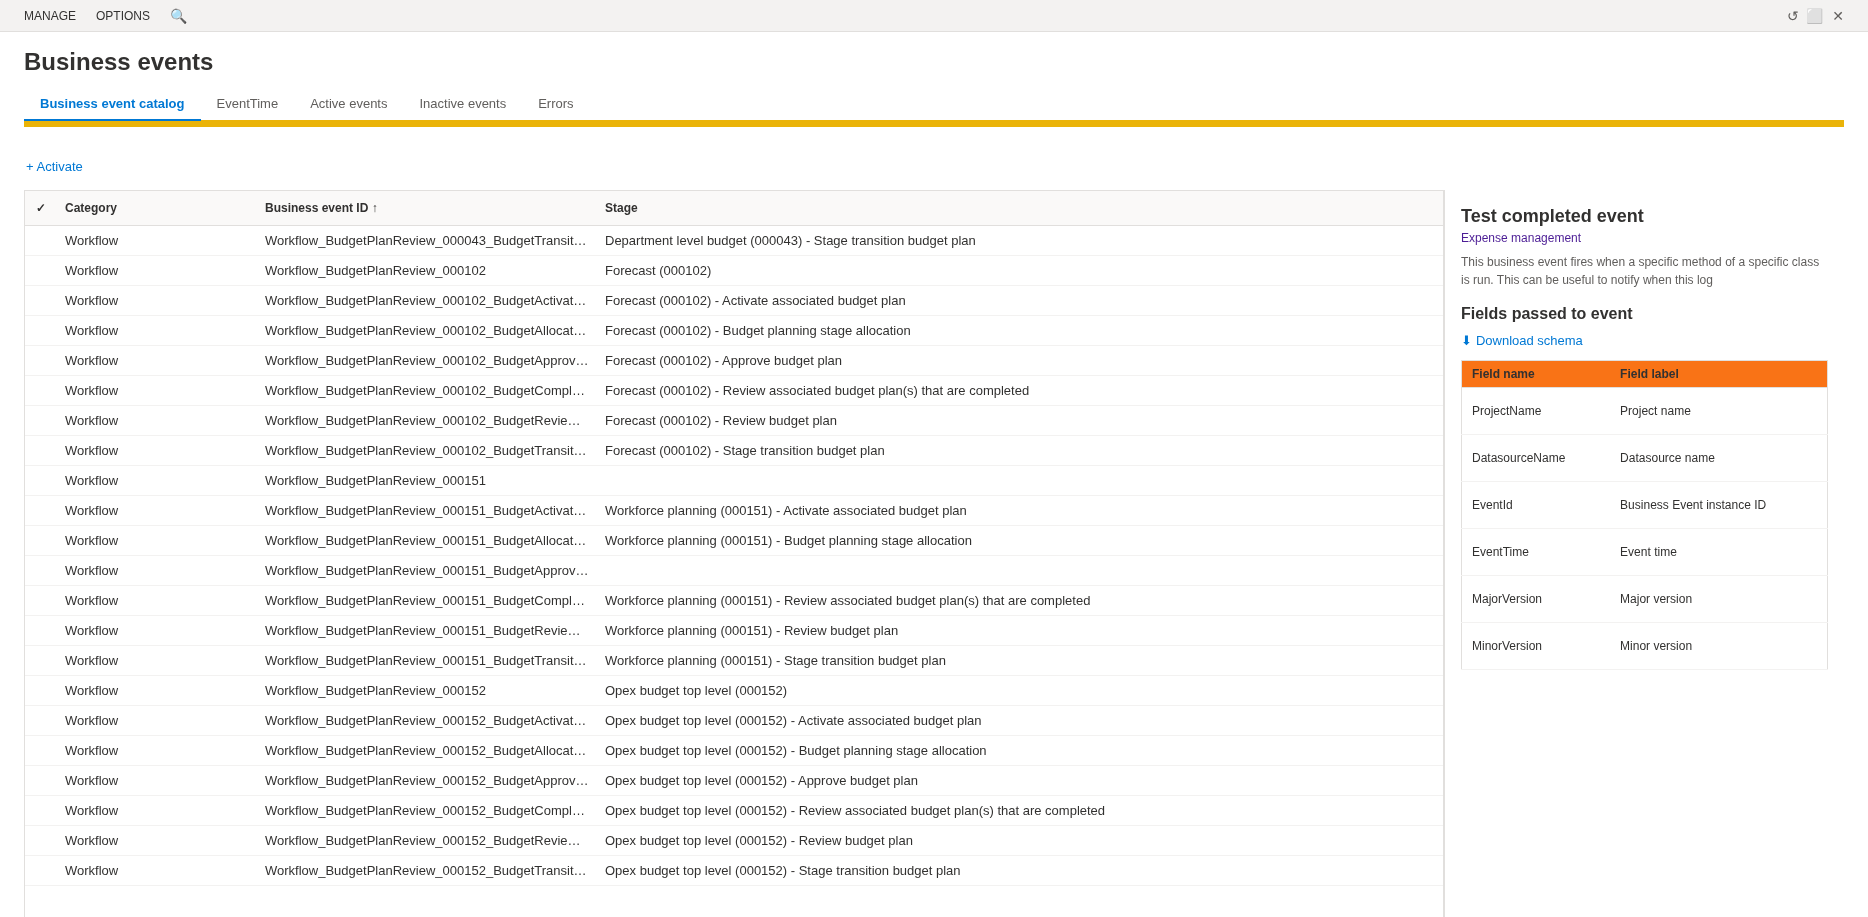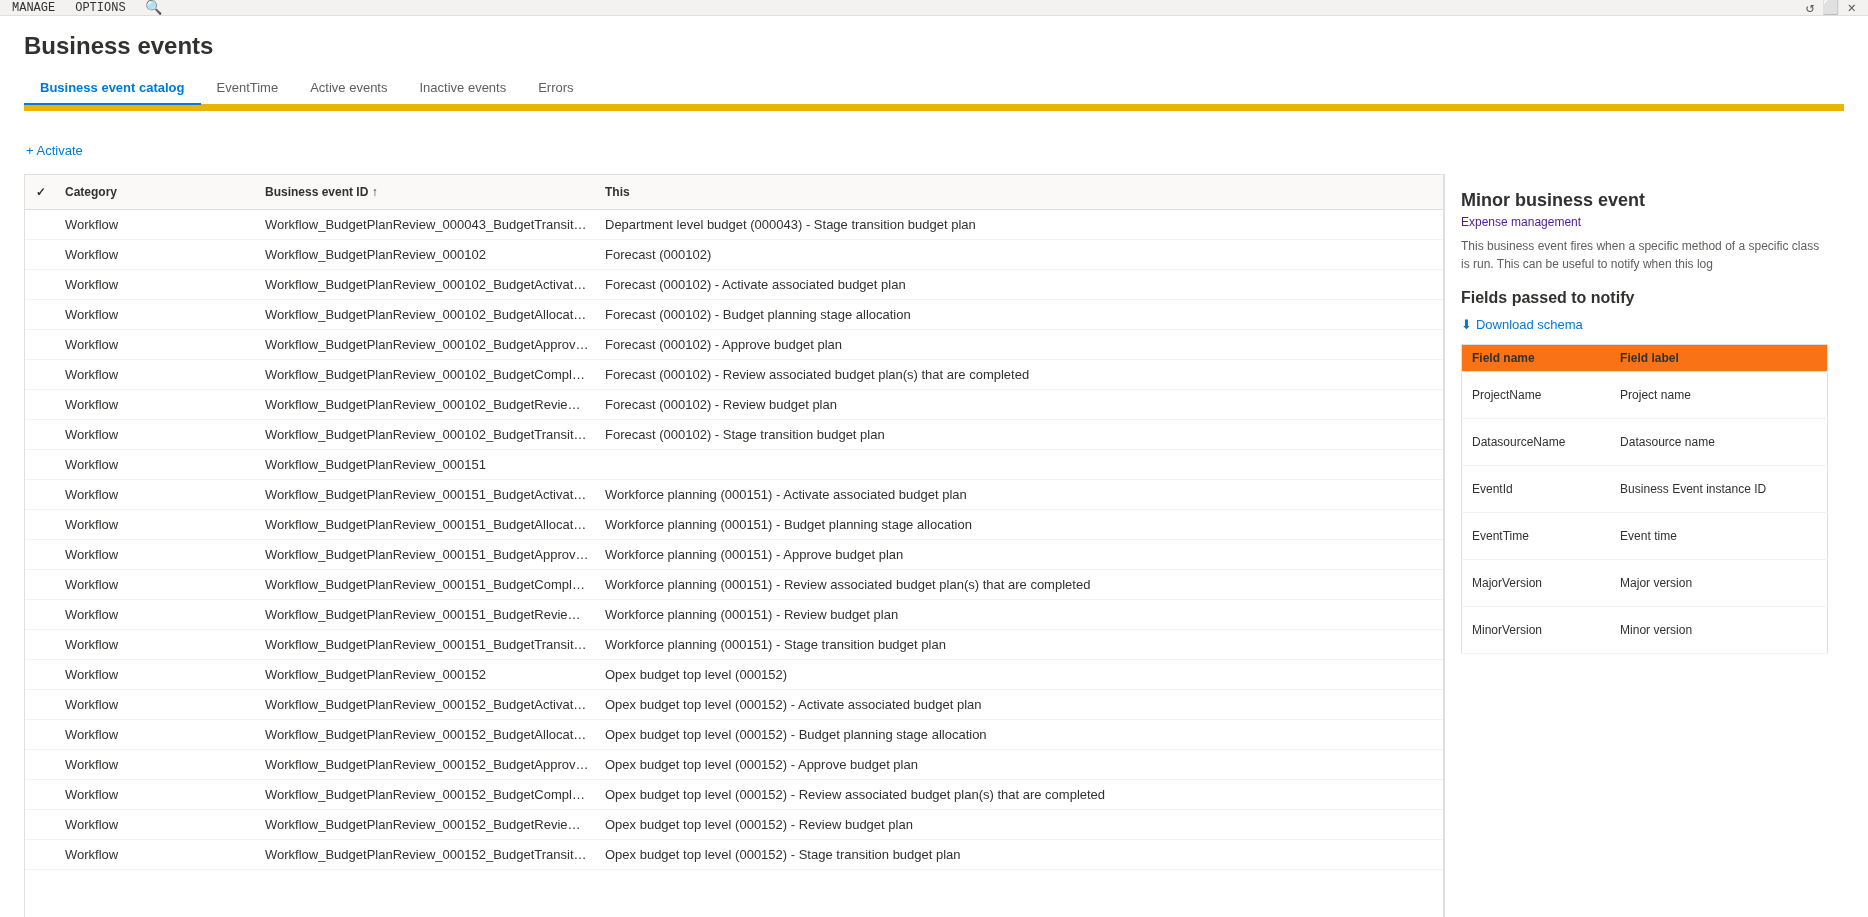--- a/index.html
+++ b/index.html
@@ -1,22 +1,21 @@
 <!DOCTYPE html>
 <html><head>
   <meta charset="utf-8">
   <style>
     * { box-sizing: border-box; margin: 0; padding: 0; }
     body { font-family: 'Segoe UI', sans-serif; font-size: 13px; background: #f3f2f1; color: #323130; }
 
     .title-bar {
       display: flex; align-items: center; justify-content: space-between;
-      background: #f3f2f1; padding: 4px 12px; border-bottom: 1px solid #e1dfdd;
-      height: 16px;
-      font-family: Liberation Mono, monospace;
+      background: #f3f2f1; padding: 4px 24px; border-bottom: 1px solid #e1dfdd;
+      height: 32px;
     }
     .title-bar-left { display: flex; align-items: center; gap: 20px; }
     .title-bar-menu { font-size: 12px; color: #323130; cursor: pointer; font-weight: 500; }
     .title-bar-right { display: flex; gap: 8px; }
     .title-bar-icon { font-size: 14px; color: #605e5c; cursor: pointer; }
 
     .page-container { padding: 16px 24px; background: #fff; min-height: calc(100vh - 32px); }
     .page-title { font-size: 24px; font-weight: 600; margin-bottom: 12px; }
 
     .tabs { display: flex; gap: 0; border-bottom: 7px solid #eab308; margin-bottom: 28px; }
@@ -108,21 +107,21 @@
     <div class="table-section">
 
       <div class="table-header">
         <div class="col-check">
           <span>✓</span>
         </div>
         <div>Category</div>
         <div>
           <span>Business event ID ↑</span>
         </div>
-        <div>This</div>
+        <div>Stage</div>
       </div>
 
       <div class="table-body" id="table-body">
       <div class="table-row">
       <div></div>
       <div>Workflow</div>
       <div title="Workflow_BudgetPlanReview_000043_BudgetTransitionBud...">Workflow_BudgetPlanReview_000043_BudgetTransitionBud...</div>
       <div title="Department level budget (000043) - Stage transition budget plan">Department level budget (000043) - Stage transition budget plan</div>
     </div>
           <div class="table-row">
@@ -181,21 +180,20 @@
           <div class="table-row">
       <div></div>
       <div>Workflow</div>
       <div title="Workflow_BudgetPlanReview_000151_BudgetAllocateBudg...">Workflow_BudgetPlanReview_000151_BudgetAllocateBudg...</div>
       <div title="Workforce planning (000151) - Budget planning stage allocation">Workforce planning (000151) - Budget planning stage allocation</div>
     </div>
           <div class="table-row">
       <div></div>
       <div>Workflow</div>
       <div title="Workflow_BudgetPlanReview_000151_BudgetApproveBudg...">Workflow_BudgetPlanReview_000151_BudgetApproveBudg...</div>
-      <div title="Workforce planning (000151) - Approve budget plan">Workforce planning (000151) - Approve budget plan</div>
     </div>
           <div class="table-row">
       <div></div>
       <div>Workflow</div>
       <div title="Workflow_BudgetPlanReview_000151_BudgetCompleteBud...">Workflow_BudgetPlanReview_000151_BudgetCompleteBud...</div>
       <div title="Workforce planning (000151) - Review associated budget plan(s) that are completed">Workforce planning (000151) - Review associated budget plan(s) that are completed</div>
     </div>
           <div class="table-row">
       <div></div>
       <div>Workflow</div>
@@ -247,25 +245,25 @@
           <div class="table-row">
       <div></div>
       <div>Workflow</div>
       <div title="Workflow_BudgetPlanReview_000152_BudgetTransitionBud...">Workflow_BudgetPlanReview_000152_BudgetTransitionBud...</div>
       <div title="Opex budget top level (000152) - Stage transition budget plan">Opex budget top level (000152) - Stage transition budget plan</div>
     </div>
         </div>
     </div>
 
     <div class="detail-panel">
-      <div class="detail-title">Minor business event</div>
+      <div class="detail-title">Test completed event</div>
       <div class="detail-subtitle">Expense management</div>
       <div class="detail-desc">This business event fires when a specific method of a specific class is run. This can be useful to notify when this log</div>
 
-      <div class="detail-section-title">Fields passed to notify</div>
+      <div class="detail-section-title">Fields passed to event</div>
 
       <div class="download-link">
         <span>⬇</span>
         <span>Download schema</span>
       </div>
 
       <table class="fields-table">
         <thead>
           <tr>
             <th>Field name</th>

